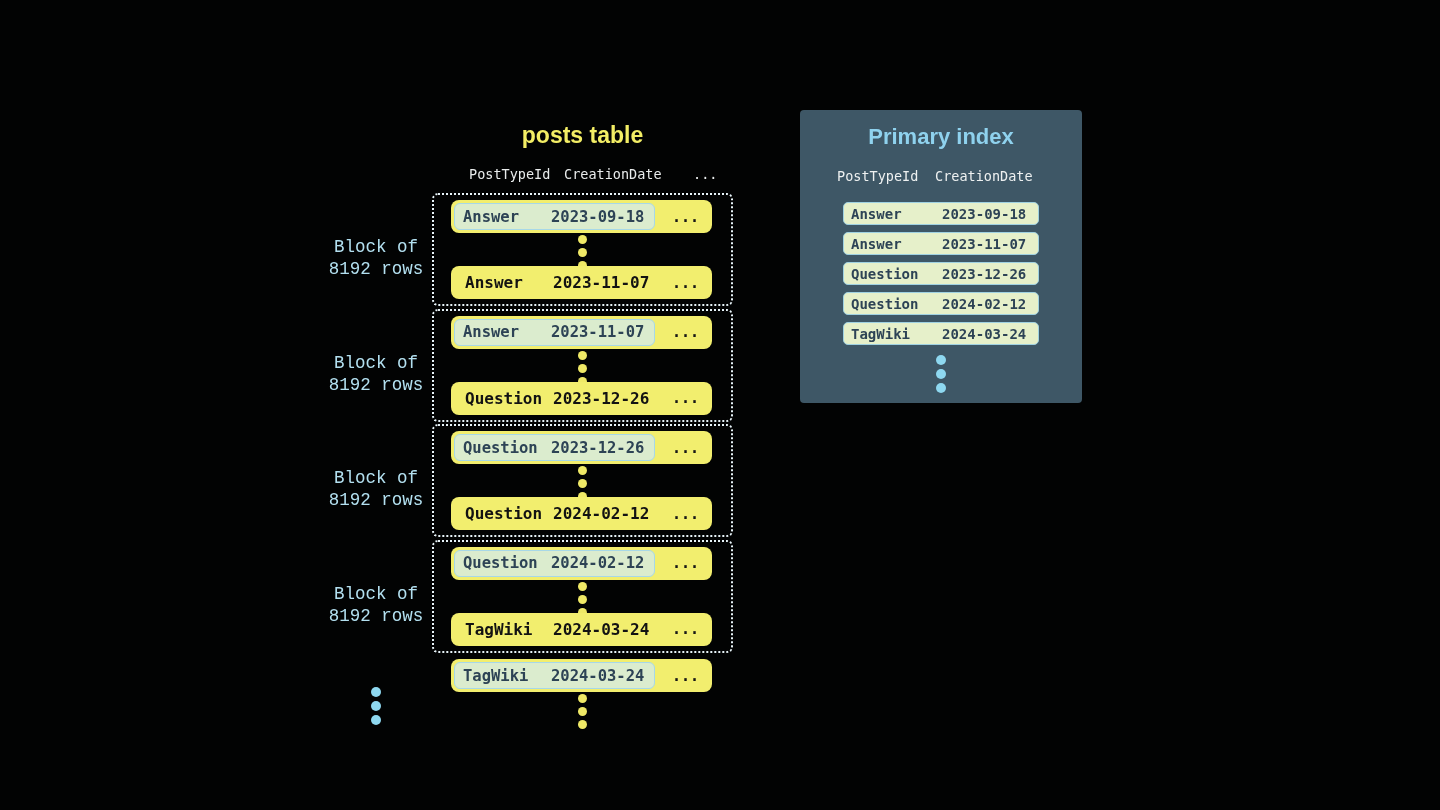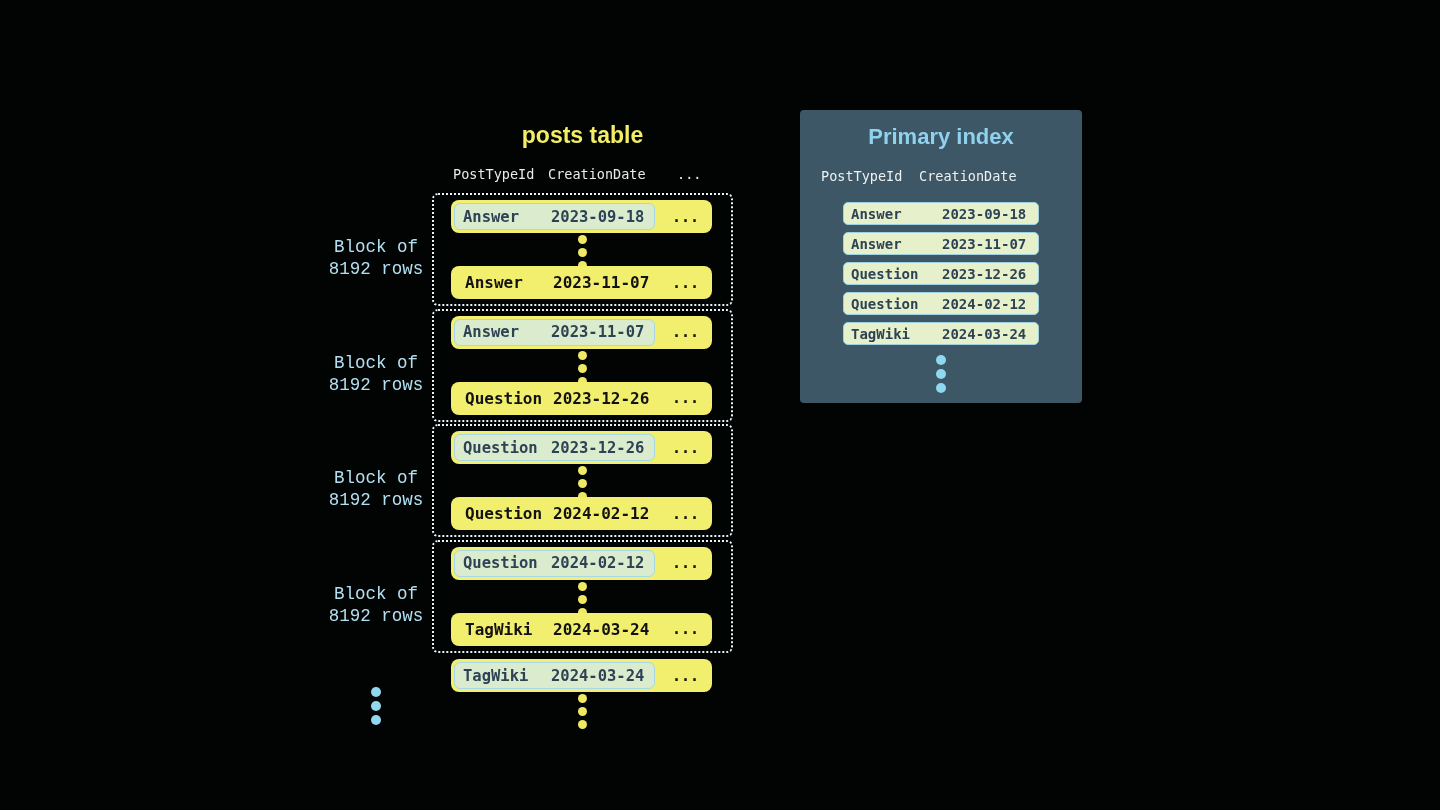--- a/index.html
+++ b/index.html
@@ -10,21 +10,21 @@
   }
 
   
   .posts-title {
     position:absolute; left:432px; top:122px; width:301px;
     text-align:center; color:#f3ee65; font-size:23px; font-weight:600;
   }
   .posts-header { position:absolute; left:432px; top:166px; width:301px; height:18px; }
   .posts-header span, .pi-header span {
     position:absolute; font-family:"DejaVu Sans Mono", monospace;
-    font-size:13.5px; font-weight:500; color:#e9ecec; white-space:pre;
+    font-size:13.5px; font-weight:500; color:#e9ecec; white-space:pre;margin-left:16px;
   }
   .ph-type  { left:21px; }
   .ph-date  { left:116px; }
   .ph-more  { left:245px; }
 
   .blocks { position:absolute; left:432px; top:193px; width:301px; }
   .block {
     box-sizing:border-box; position:relative;
     width:301px; height:113px; margin-bottom:2.5px;
     border:2px dotted #e7f3f8; border-radius:6px;

